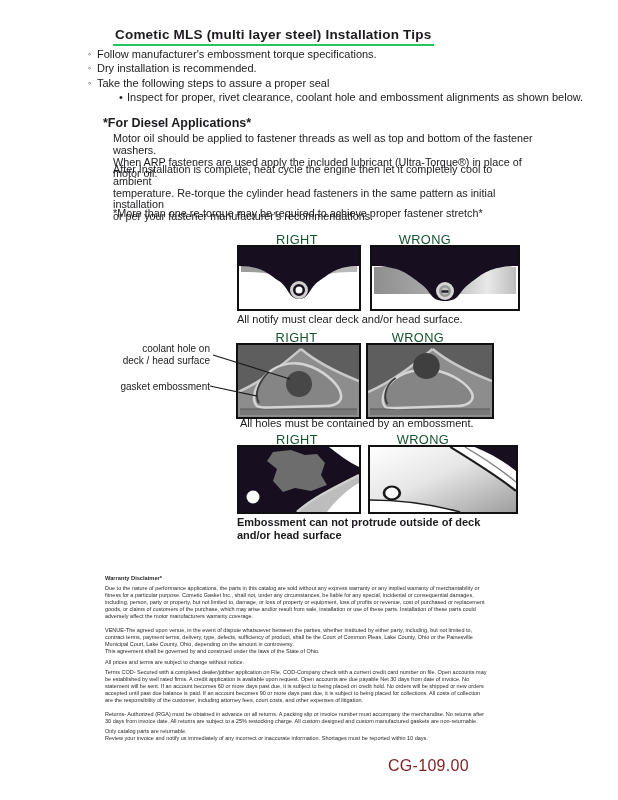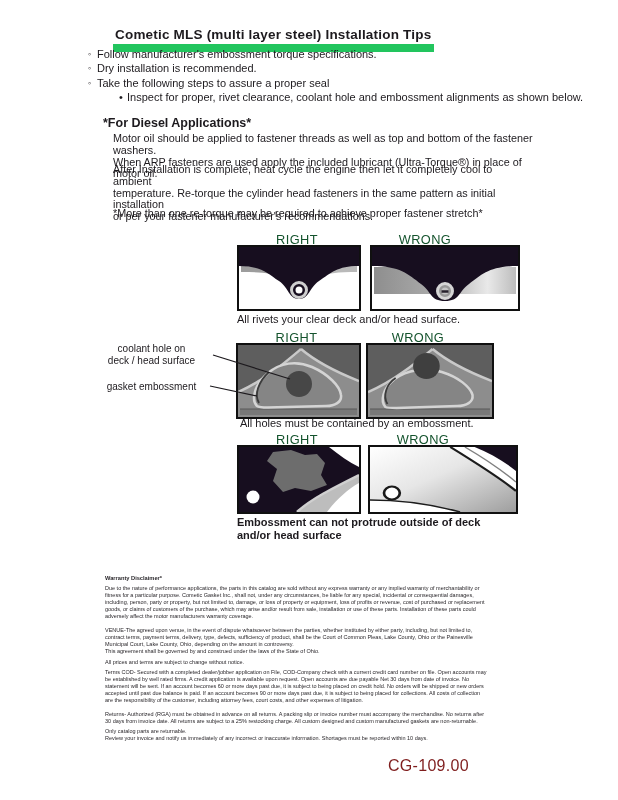--- a/index.html
+++ b/index.html
@@ -1,40 +1,40 @@
 <!DOCTYPE html>
 <html><head>
 <meta charset="utf-8">
 <style>
   * { margin:0; padding:0; box-sizing:border-box; }
   html,body { background:#ffffff; }
   body { font-family:"Liberation Sans", sans-serif; color:#1d1a1e; }
   .page { position:relative; width:618px; height:800px; background:#ffffff; overflow:hidden; }
 
   .title { position:absolute; left:113px; top:27px; font-size:13.5px; font-weight:bold;
-           letter-spacing:.2px; border-bottom:8px solid #22c55e; padding:0 3px 2px 2px; }
+           letter-spacing:.2px; border-bottom:2px solid #22c55e; padding:0 3px 2px 2px; }
 
   .bullets { position:absolute; left:88px; top:47px; width:440px; font-size:11px; line-height:14.3px; }
   .b-line { white-space:nowrap; }
   .b-dot { display:inline-block; width:9px; font-size:9px; vertical-align:1px; }
   .sub { padding-left:31px; }
   .sub .b-dot { width:8px; font-size:11px; vertical-align:0; }
 
   .h2 { position:absolute; left:103px; top:116px; font-size:12.5px; font-weight:bold; }
   .para { position:absolute; left:113px; font-size:10.8px; line-height:11.8px; white-space:pre-line; width:420px; }
   .p1 { top:133px; }
   .p2 { top:164px; }
   .p3 { top:208px; }
 
   .fig-label { position:absolute; font-size:12.8px; letter-spacing:.4px; color:#14532d; text-align:center; }
   .fig-box { position:absolute; border:2px solid #101010; background:#fff; }
   .fig-box svg { display:block; }
   .caption { position:absolute; font-size:11px; line-height:12.8px; white-space:pre-line; color:#1d1a1e; }
 
-  .callout { position:absolute; font-size:10px; line-height:11.8px; text-align:center; white-space:pre-line; width:117px; }
+  .callout { position:absolute; font-size:10px; line-height:11.8px; text-align:right; white-space:pre-line; width:117px; }
   .callout-lines { position:absolute; left:95px; top:330px; pointer-events:none; }
 
   .fineprint { position:absolute; left:105px; width:420px; font-size:5.5px; line-height:6.9px;
                color:#2a272b; white-space:pre-line; }
   .fp-head { font-weight:bold; font-size:5.7px; }
 
   .footer-code { position:absolute; left:388px; top:757px; font-size:16px; letter-spacing:.3px; color:#7f1d1d; }
 </style>
 </head>
 <body>
@@ -82,21 +82,21 @@
         </linearGradient>
       </defs>
       <rect x="0" y="0" width="146" height="62" fill="#ffffff"></rect>
       <rect x="2" y="20" width="142" height="27" fill="url(#gradW1)"></rect>
       <path d="M0,0 H146 V19 C118,19 110,27 97,37 C86,45 88,54 73,54 C58,54 60,45 49,37 C36,27 28,19 0,19 Z" fill="#170e1f"></path>
       <circle cx="73" cy="44" r="7.5" fill="#989898" stroke="#d6d6d6" stroke-width="3"></circle>
       <circle cx="73" cy="44" r="3.5" fill="#c4c4c4"></circle>
       <line x1="69.5" y1="44.5" x2="76.5" y2="44.5" stroke="#26202b" stroke-width="2.5"></line>
     </svg>
   </div>
-  <div class="caption" style="left:237px; top:313px;">All rivets your clear deck and/or head surface.</div>
+  <div class="caption" style="left:237px; top:313px;">All notify must clear deck and/or head surface.</div>
 
   <div class="fig-label" style="left:236px; top:330px; width:121px;">RIGHT</div>
   <div class="fig-label" style="left:356px; top:330px; width:124px;">WRONG</div>
 
   <div class="fig-box" style="left:236px; top:343px; width:125px; height:76px;">
     <svg width="121" height="72" viewBox="0 0 121 72" preserveAspectRatio="none">
       <rect x="0" y="0" width="121" height="72" fill="#8d8d8d"></rect>
       <path d="M0,0 H121 V36 C98,27 76,15 63,4 C50,15 26,36 0,47 Z" fill="#5e5e5e"></path>
       <path d="M0,47 C26,36 50,15 63,4" stroke="#c9c9c9" stroke-width="2.5" fill="none"></path>
       <path d="M63,4 C76,15 98,27 121,36" stroke="#c9c9c9" stroke-width="2.5" fill="none"></path>

